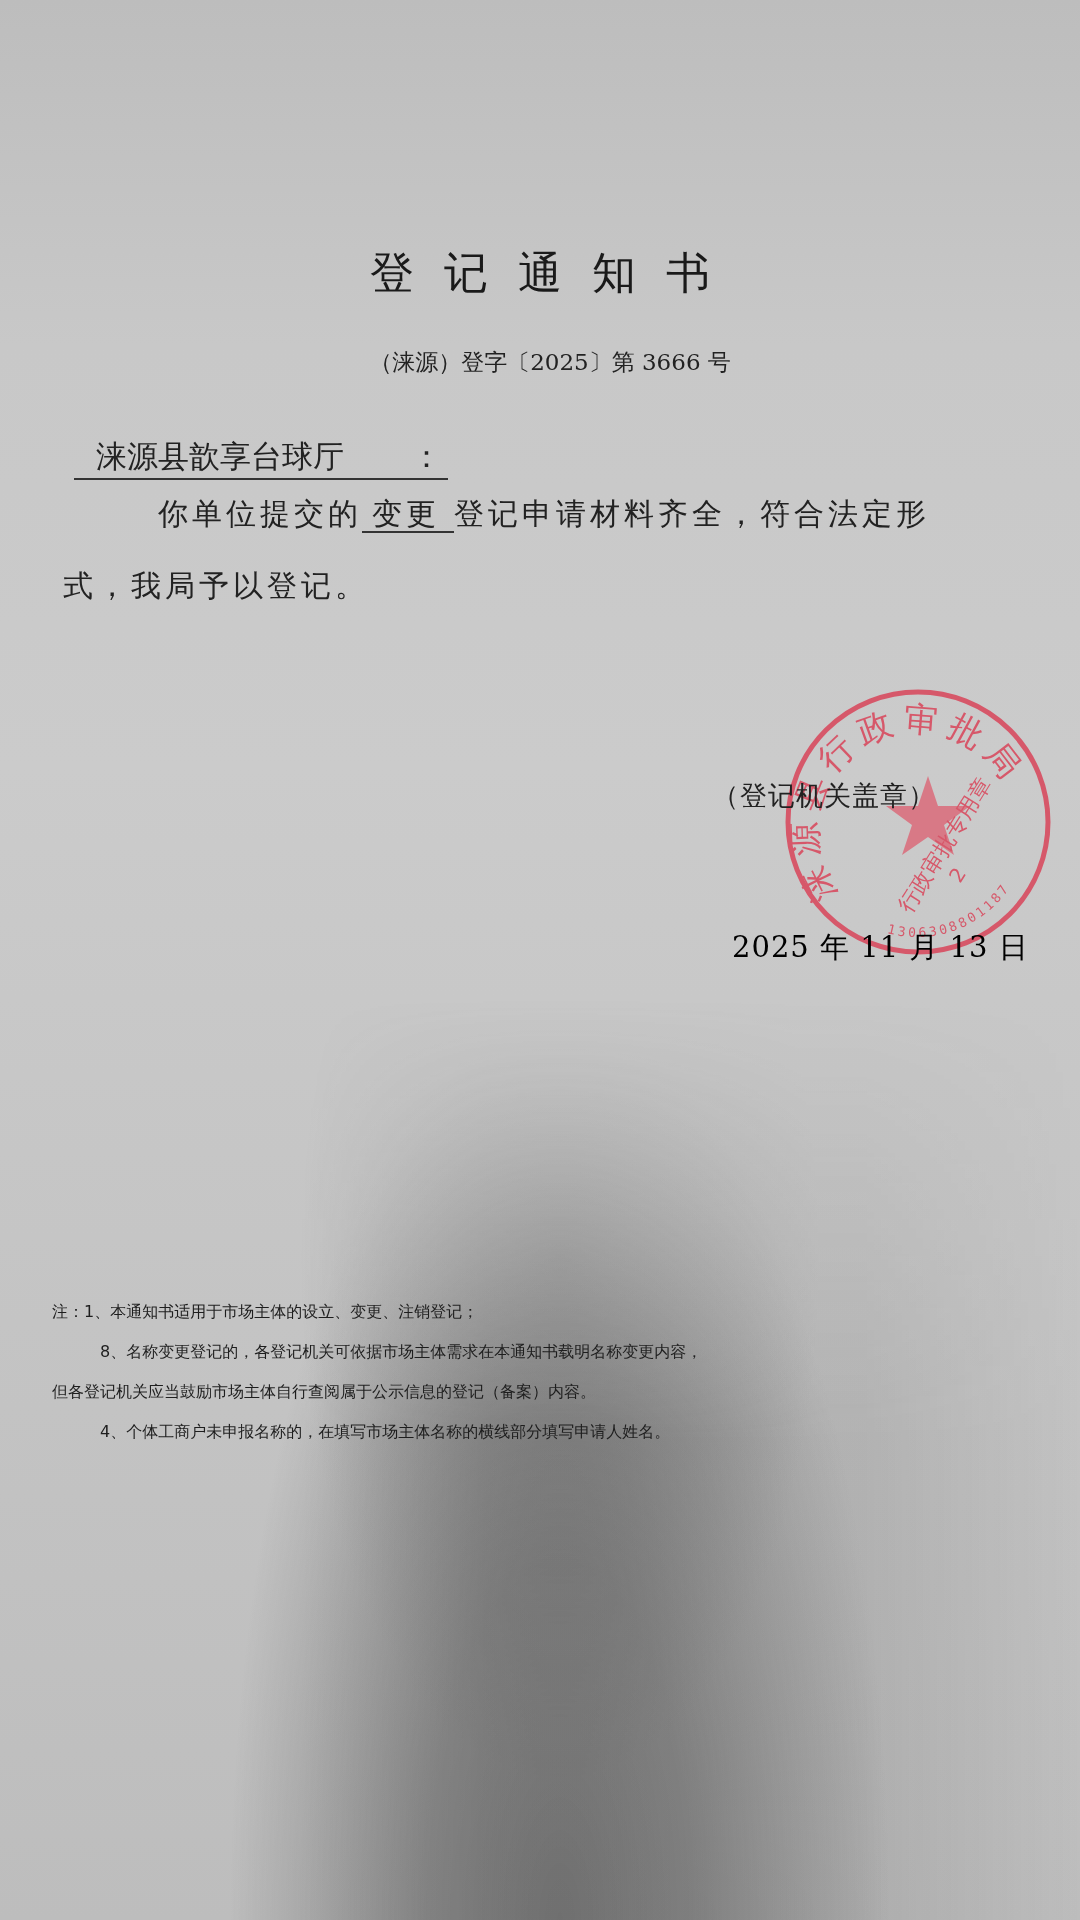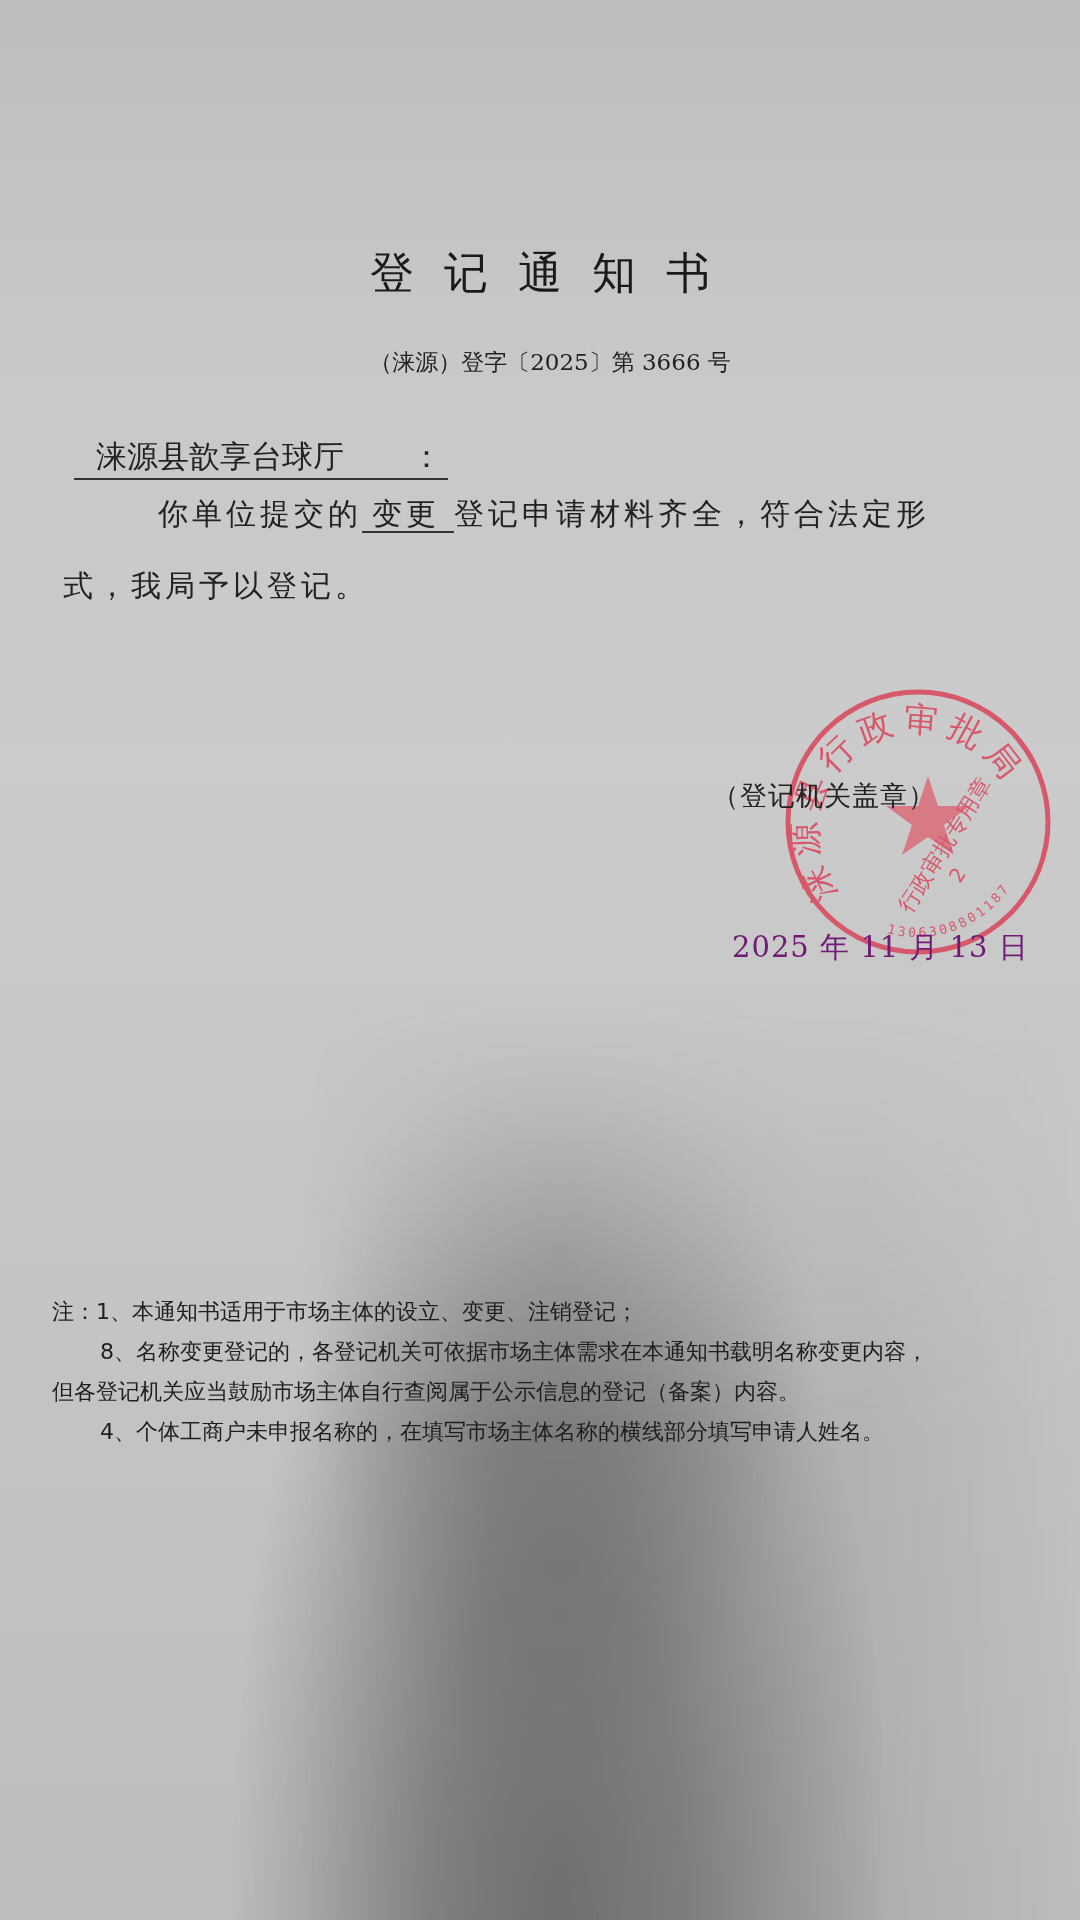--- a/index.html
+++ b/index.html
@@ -94,39 +94,39 @@
       color: #222;
       letter-spacing: 1px;
       z-index: 3;
       text-align: center;
     }
     .date {
       position: absolute;
       top: 928px;
       left: 732px;
       font-size: 29px;
-      color: #701a75;
+      color: #000000;
       letter-spacing: 1px;
       z-index: 3;
     }
     .stamp {
       position: absolute;
       left: 782px;
       top: 686px;
       width: 272px;
       height: 272px;
       z-index: 2;
       opacity: 0.85;
     }
     .notes {
       position: absolute;
       left: 52px;
       top: 1292px;
       width: 1000px;
-      font-size: 22px;
+      font-size: 16px;
       color: #1e1e1e;
       z-index: 3;
       font-family: "DejaVu Sans", "Liberation Sans", sans-serif;
     }
     .note-line {
       height: 40px;
       line-height: 40px;
       white-space: nowrap;
     }
     .indent { padding-left: 48px; }

